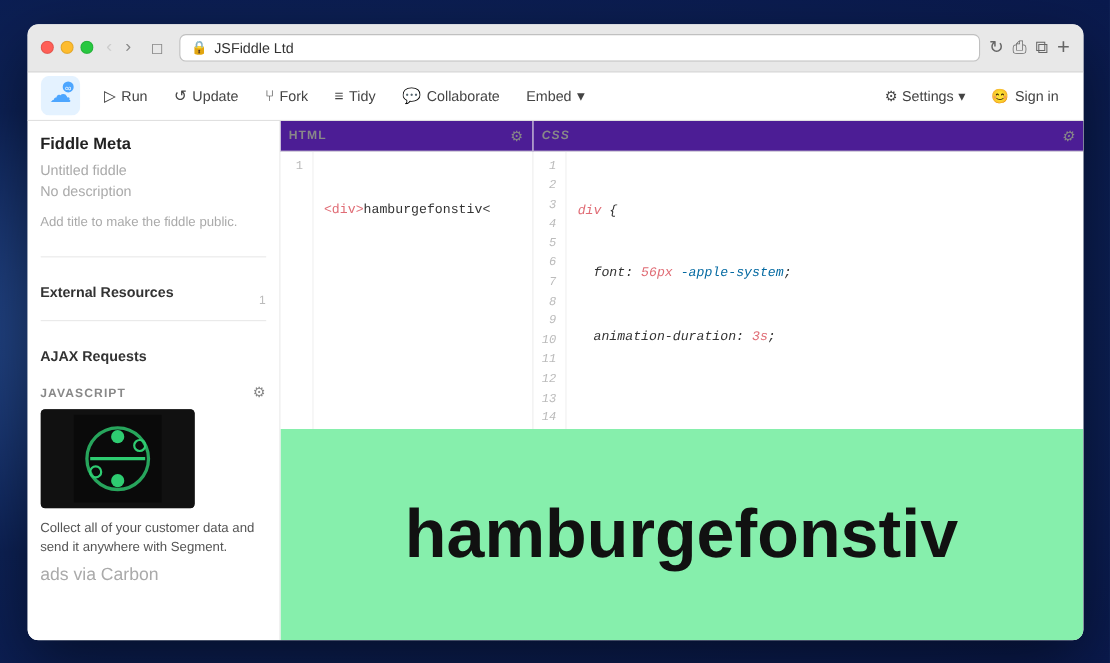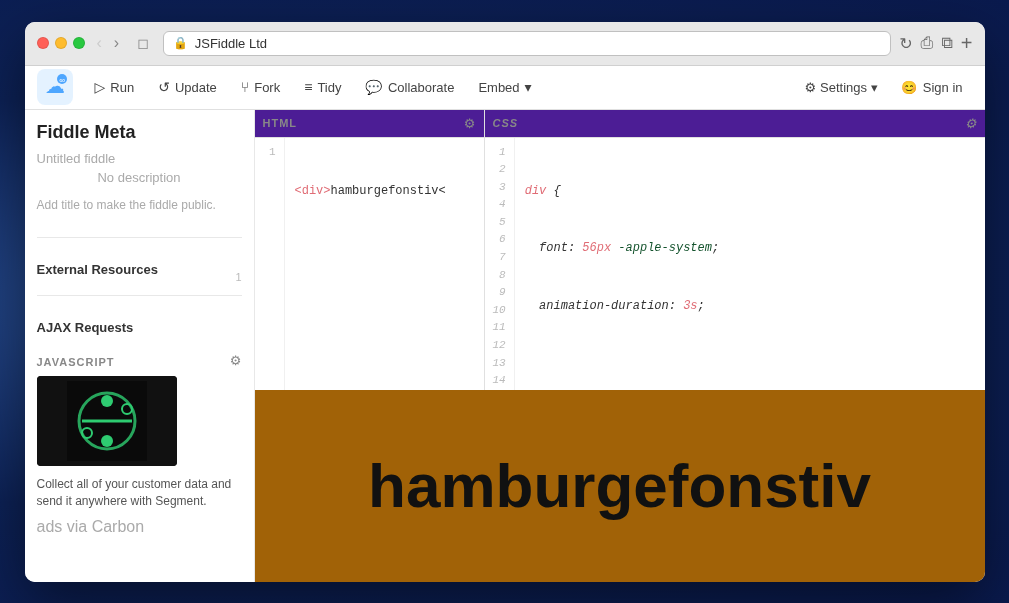--- a/index.html
+++ b/index.html
@@ -188,38 +188,37 @@
       min-width: 230px;
       background: #fff;
       border-right: 1px solid #e8e8e8;
       display: flex;
       flex-direction: column;
       overflow-y: auto;
       padding: 12px;
     }
 
     .sidebar-title {
-      font-size: 18px;
+      font-size: 15px;
       font-weight: 700;
       color: #222;
       margin-bottom: 8px;
     }
 
     .sidebar-input {
       color: #aaa;
       font-size: 13px;
       margin-bottom: 4px;
       cursor: text;
     }
 
     .sidebar-desc {
       color: #aaa;
       font-size: 13px;
       margin-bottom: 12px;
-      text-align: center;
     }
 
     .sidebar-hint {
       font-size: 12px;
       color: #aaa;
       margin-bottom: 16px;
       line-height: 1.4;
     }
 
     .sidebar-divider {
@@ -362,21 +361,21 @@
       display: flex;
       overflow: hidden;
     }
 
     .editor-bottom {
       flex: 1;
       overflow: hidden;
       display: flex;
       align-items: center;
       justify-content: center;
-      background: #a16207;
+      background: #86efac;
     }
 
     
     .html-panel {
       width: 230px;
       min-width: 230px;
       border-right: 1px solid #e0e0e0;
       display: flex;
       flex-direction: column;
     }
@@ -551,21 +550,21 @@
               <div>9</div>
               <div>10</div>
               <div>11</div>
               <div>12</div>
               <div>13</div>
               <div>14</div>
 
             </div>
             <div class="code-content">
               <div class="line"><span style="color:#e06c75;">div</span> <span style="color:#333;">{</span></div>
-              <div class="line">  <span style="color:#333;">font:</span> <span style="color:#e06c75;">56px</span> <span style="color:#14532d;">-apple-system</span><span style="color:#333;">;</span></div>
+              <div class="line">  <span style="color:#333;">font:</span> <span style="color:#e06c75;">56px</span> <span style="color:#0369a1;">-apple-system</span><span style="color:#333;">;</span></div>
               <div class="line">  <span style="color:#333;">animation-duration:</span> <span style="color:#e06c75;">3s</span><span style="color:#333;">;</span></div>
               
               
               
               
               
               
               
               
               

